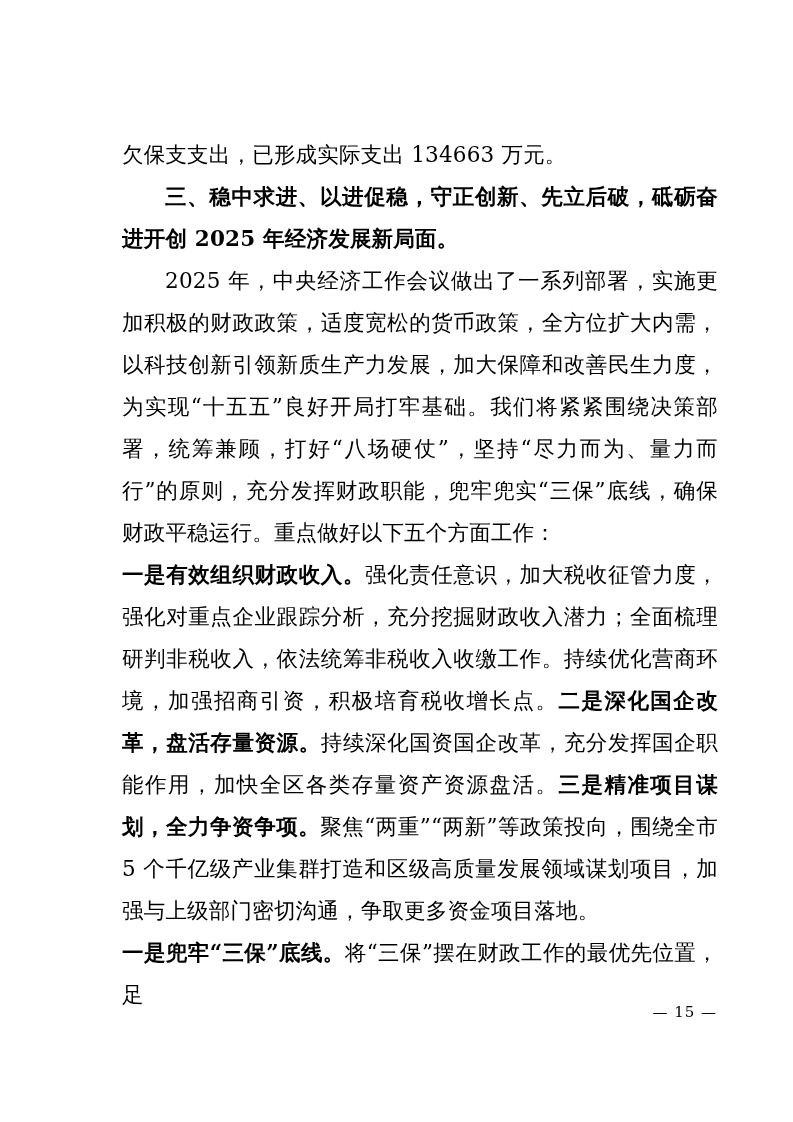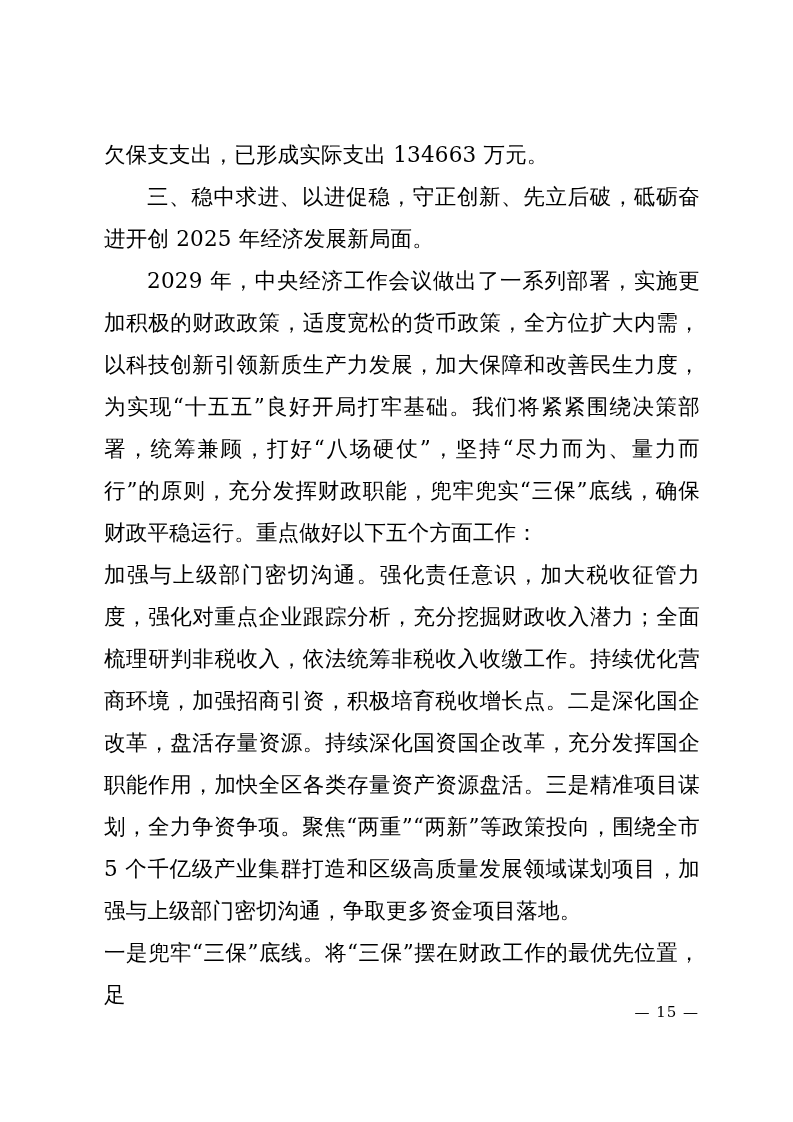--- a/index.html
+++ b/index.html
@@ -10,21 +10,21 @@
   body {
     width: 793px;
     height: 1122px;
     font-family: "DejaVu Serif", "Liberation Serif", serif;
     color: #000000;
     position: relative;
     overflow: hidden;
   }
   .page {
     position: absolute;
-    left: 0;
+    left: 18px;
     top: 0;
     width: 697px;
     height: 1122px;
   }
   .content {
     position: absolute;
     left: 104px;
     top: 134px;
     width: 596px;
   }
@@ -33,21 +33,21 @@
     font-size: 21.5px;
     line-height: 42px;
     text-align: justify;
     text-justify: inter-ideograph;
     letter-spacing: 0.2px;
   }
   p.indent {
     text-indent: 43px;
   }
   .bold {
-    font-weight: normal;
+    font-weight: bold;
   }
   .heading {
     font-weight: bold;
   }
   .footer {
     position: absolute;
     left: 0;
     top: 1003px;
     width: 793px;
     text-align: right;
@@ -59,20 +59,20 @@
   }
 </style>
 </head>
 <body>
 
 <div class="page">
   <div class="content">
 
     <p class="para"><span>欠保支支出，已形成实际支出 134663 万元。</span></p>
     <p class="para indent heading"><span class="bold">三、稳中求进、以进促稳，守正创新、先立后破，砥砺奋进开创 2025 年经济发展新局面。</span></p>
-    <p class="para indent"><span>2029 年，中央经济工作会议做出了一系列部署，实施更加积极的财政政策，适度宽松的货币政策，全方位扩大内需，以科技创新引领新质生产力发展，加大保障和改善民生力度，为实现“十五五”良好开局打牢基础。我们将紧紧围绕决策部署，统筹兼顾，打好“八场硬仗”，坚持“尽力而为、量力而行”的原则，充分发挥财政职能，兜牢兜实“三保”底线，确保财政平稳运行。重点做好以下五个方面工作：</span></p>
-    <p class="para"><span class="bold">加强与上级部门密切沟通。</span><span>强化责任意识，加大税收征管力度，强化对重点企业跟踪分析，充分挖掘财政收入潜力；全面梳理研判非税收入，依法统筹非税收入收缴工作。持续优化营商环境，加强招商引资，积极培育税收增长点。</span><span class="bold">二是深化国企改革，盘活存量资源。</span><span>持续深化国资国企改革，充分发挥国企职能作用，加快全区各类存量资产资源盘活。</span><span class="bold">三是精准项目谋划，全力争资争项。</span><span>聚焦“两重”“两新”等政策投向，围绕全市 5 个千亿级产业集群打造和区级高质量发展领域谋划项目，加强与上级部门密切沟通，争取更多资金项目落地。</span></p>
+    <p class="para indent"><span>2025 年，中央经济工作会议做出了一系列部署，实施更加积极的财政政策，适度宽松的货币政策，全方位扩大内需，以科技创新引领新质生产力发展，加大保障和改善民生力度，为实现“十五五”良好开局打牢基础。我们将紧紧围绕决策部署，统筹兼顾，打好“八场硬仗”，坚持“尽力而为、量力而行”的原则，充分发挥财政职能，兜牢兜实“三保”底线，确保财政平稳运行。重点做好以下五个方面工作：</span></p>
+    <p class="para"><span class="bold">一是有效组织财政收入。</span><span>强化责任意识，加大税收征管力度，强化对重点企业跟踪分析，充分挖掘财政收入潜力；全面梳理研判非税收入，依法统筹非税收入收缴工作。持续优化营商环境，加强招商引资，积极培育税收增长点。</span><span class="bold">二是深化国企改革，盘活存量资源。</span><span>持续深化国资国企改革，充分发挥国企职能作用，加快全区各类存量资产资源盘活。</span><span class="bold">三是精准项目谋划，全力争资争项。</span><span>聚焦“两重”“两新”等政策投向，围绕全市 5 个千亿级产业集群打造和区级高质量发展领域谋划项目，加强与上级部门密切沟通，争取更多资金项目落地。</span></p>
     <p class="para"><span class="bold">一是兜牢“三保”底线。</span><span>将“三保”摆在财政工作的最优先位置，足</span></p>
 
   </div>
 
   <div class="footer">— 15 —</div>
 </div>
 
 </body></html>

